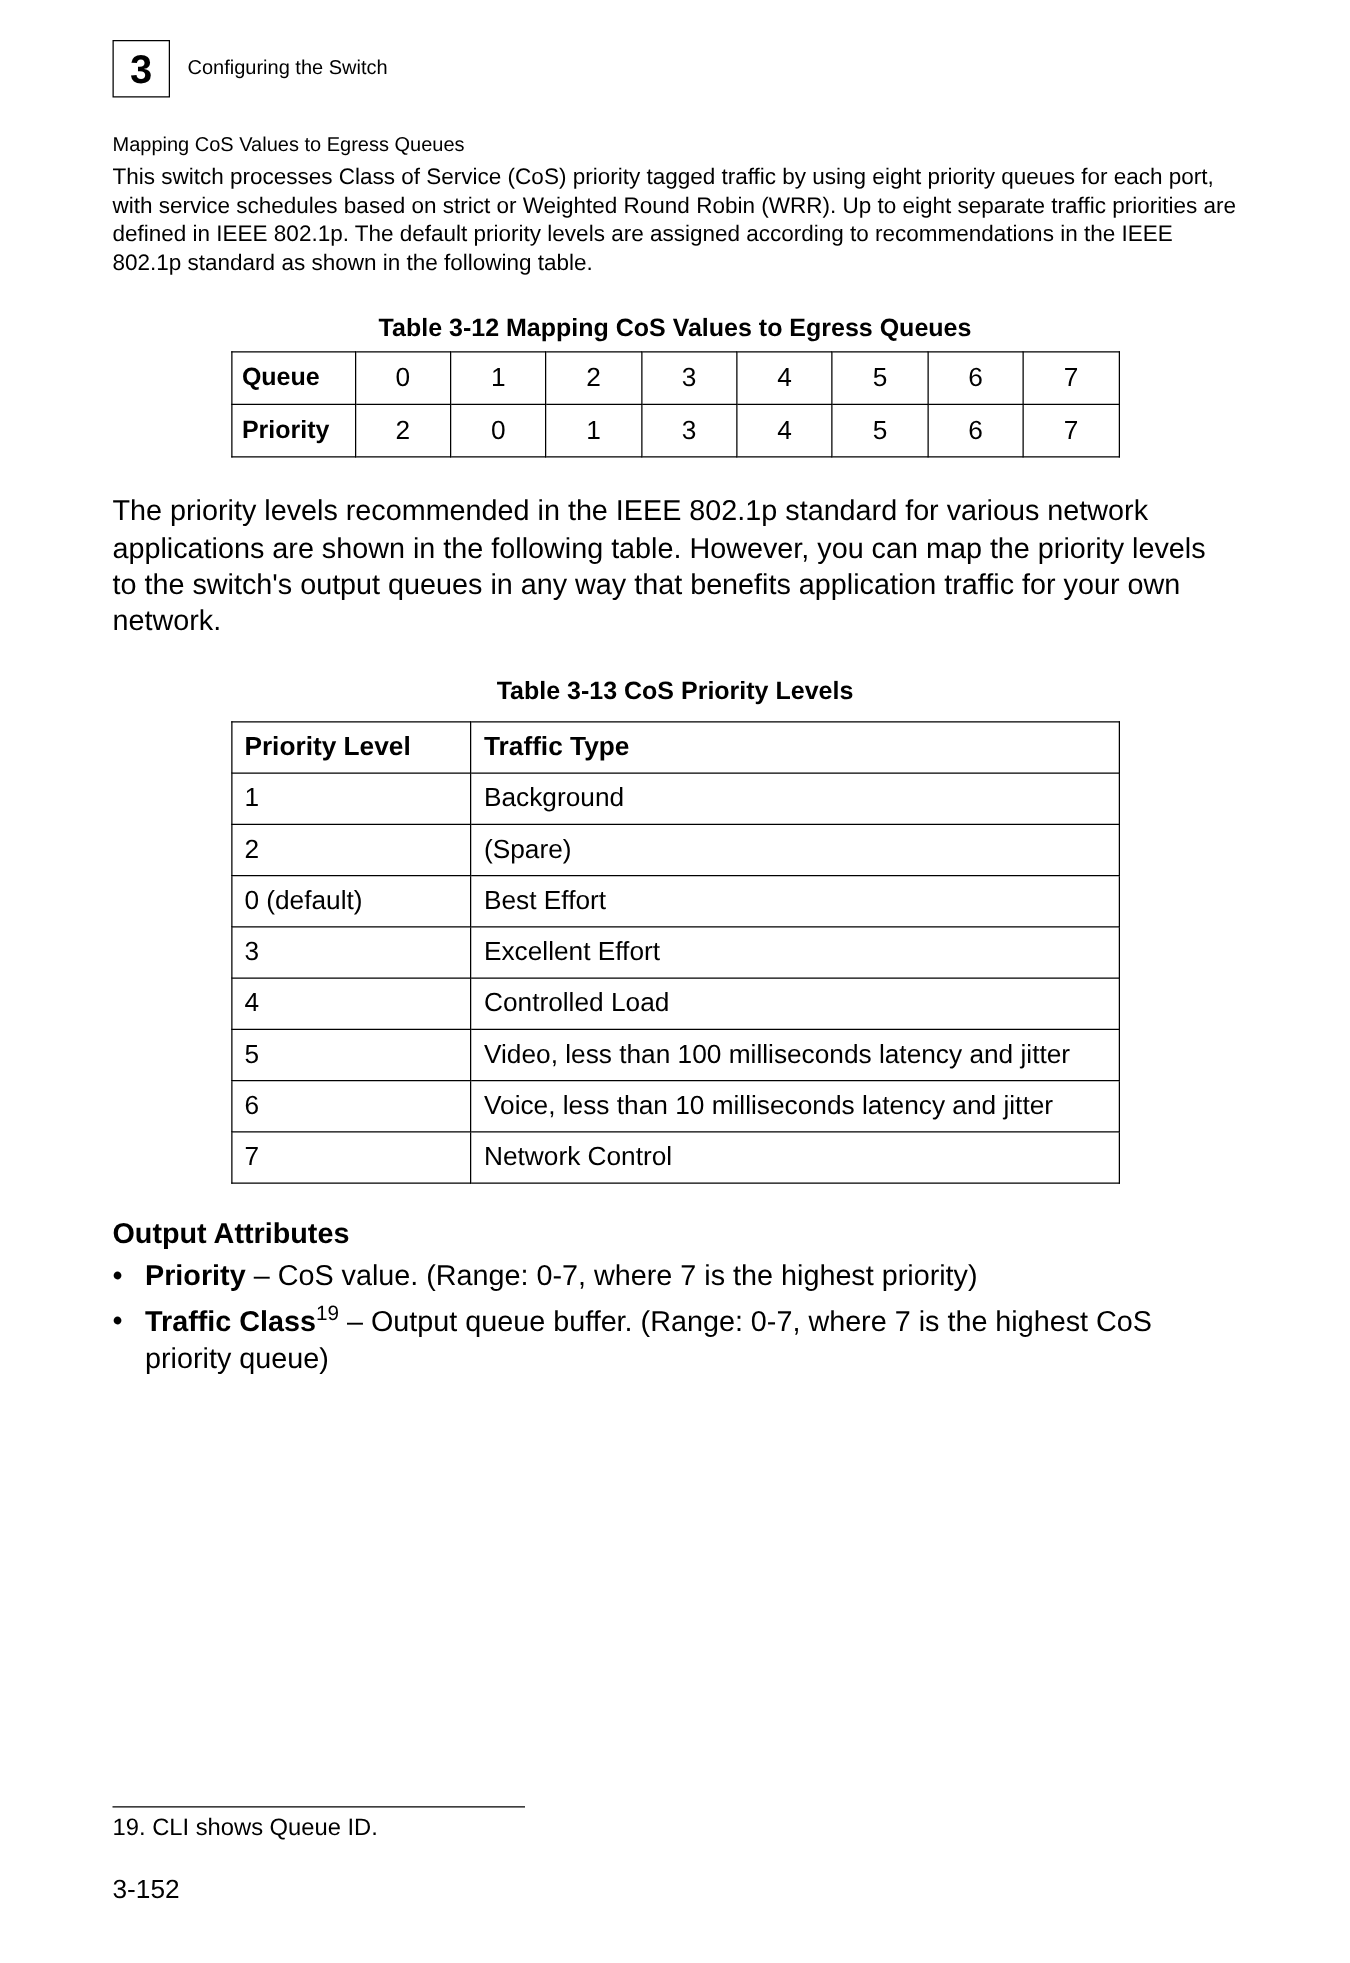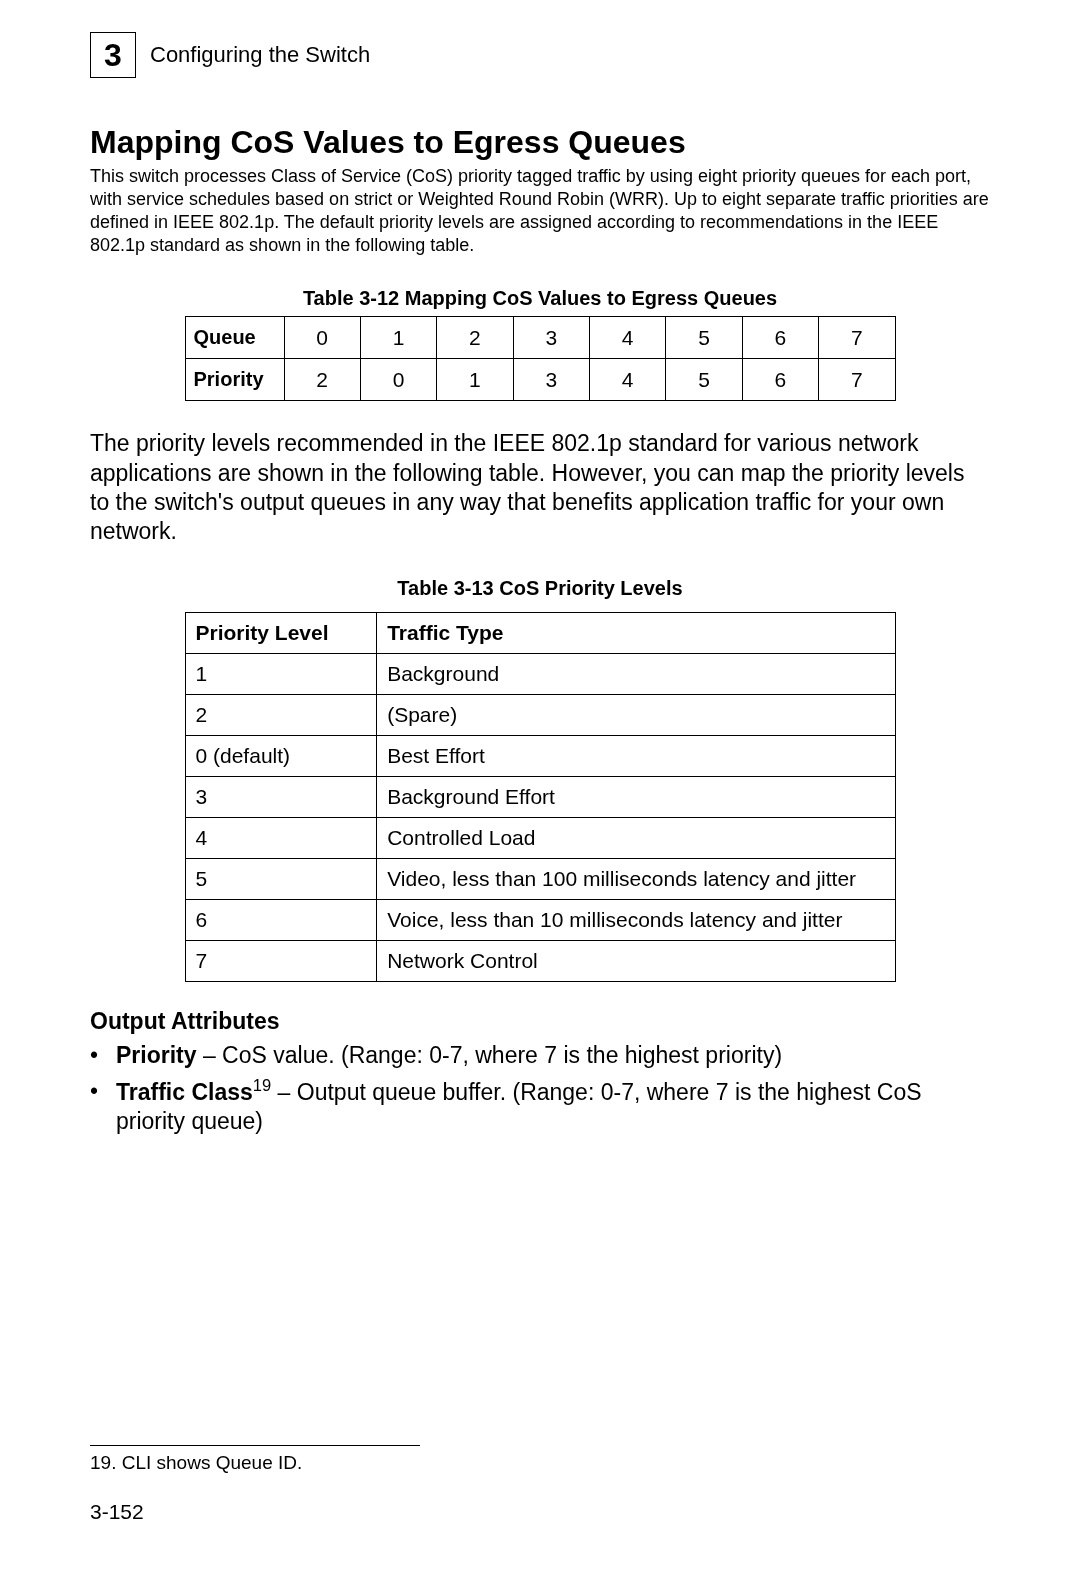--- a/index.html
+++ b/index.html
@@ -30,28 +30,28 @@
     border: 1px solid #000;
     display: flex;
     align-items: center;
     justify-content: center;
     font-weight: 900;
     font-size: 32px;
     font-family: Arial Black, Arial, sans-serif;
     line-height: 1;
   }
   .chapter-title {
-    font-size: 22px;
+    font-size: 16px;
   }
 
   
   .section-heading {
-    font-weight: bold;
-    font-size: 32px;
-    margin-top: 46px;
+    font-weight: normal;
+    font-size: 16px;
+    margin-top: 30px;
   }
   .body-text {
     font-size: 18px;
     line-height: 1.28;
     margin-top: 4px;
   }
 
   
   .table-caption {
     text-align: center;
@@ -213,21 +213,21 @@
     <tr>
           <td>2</td>
           <td>(Spare)</td>
         </tr>
     <tr>
           <td>0 (default)</td>
           <td>Best Effort</td>
         </tr>
     <tr>
           <td>3</td>
-          <td>Background Effort</td>
+          <td>Excellent Effort</td>
         </tr>
     <tr>
           <td>4</td>
           <td>Controlled Load</td>
         </tr>
     <tr>
           <td>5</td>
           <td>Video, less than 100 milliseconds latency and jitter</td>
         </tr>
     <tr>

